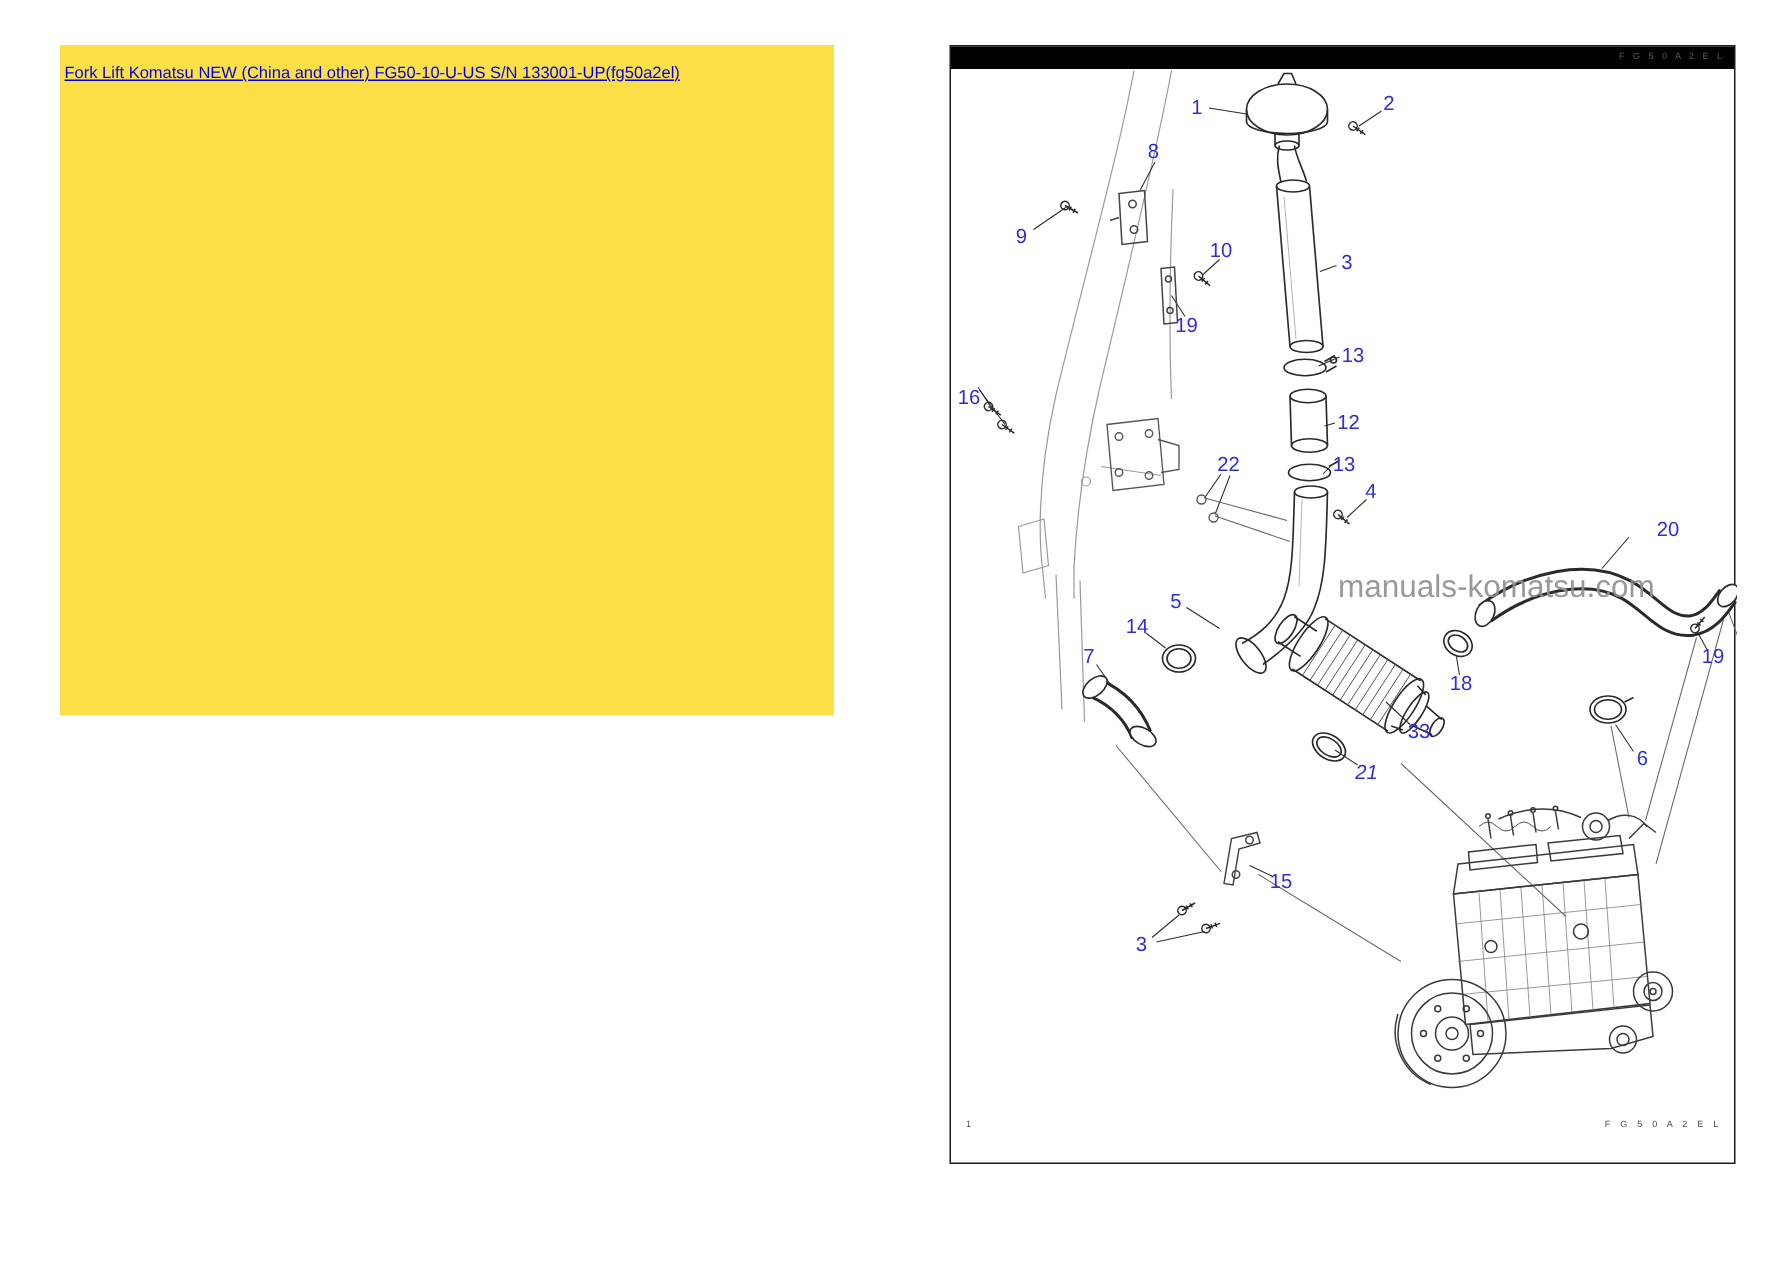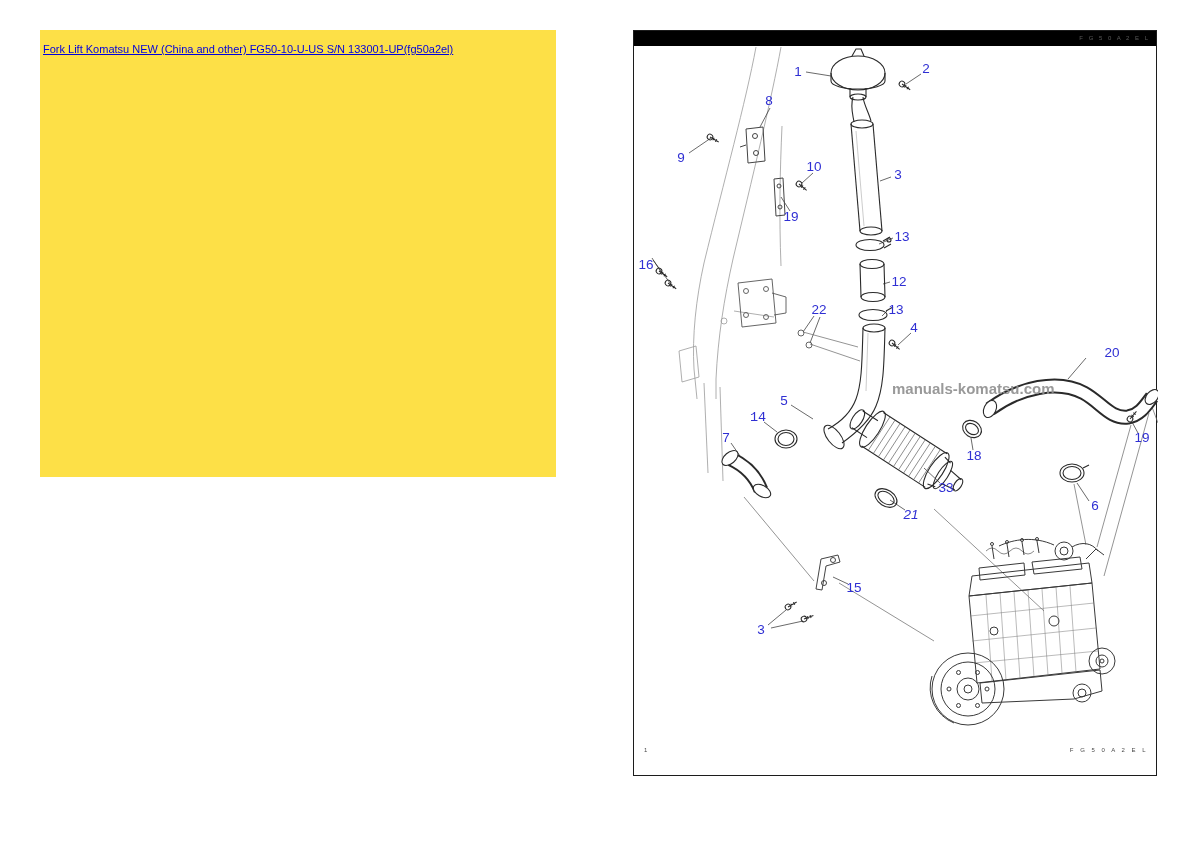--- a/index.html
+++ b/index.html
@@ -35,22 +35,22 @@
   }
   .diagram-svg{position:absolute;left:0;top:0;z-index:1;}
   .callout-layer{position:absolute;left:0;top:0;width:100%;height:100%;z-index:2;pointer-events:none;}
   .callout{
     position:absolute;transform:translate(-50%,-50%);
     color:var(--callout);font-size:13.5px;line-height:14px;
     font-family:"Liberation Sans",sans-serif;
   }
   .watermark{
     position:absolute;left:258px;top:349px;z-index:2;
-    font-size:15px;color:var(--watermark);opacity:.9;
-    font-family:"Liberation Sans",sans-serif;white-space:nowrap;font-weight:bold;
+    font-size:21px;color:var(--watermark);opacity:.9;
+    font-family:"Liberation Sans",sans-serif;white-space:nowrap;
   }
   .footer-page{
     position:absolute;left:10px;bottom:22px;font-size:6px;color:#4a4a4a;z-index:2;
   }
   .footer-code{
     position:absolute;right:8px;bottom:22px;font-size:6px;letter-spacing:2.5px;color:#4a4a4a;z-index:2;
   }
 </style>
 </head>
 <body>
@@ -350,21 +350,21 @@
       <span class="callout" style="left: 264px; top: 144px;">3</span>
       <span class="callout" style="left: 157px; top: 186px;">19</span>
       <span class="callout" style="left: 268px; top: 206px;">13</span>
       <span class="callout" style="left: 12px; top: 222px; margin-top: 12px;">16</span>
       <span class="callout" style="left: 265px; top: 251px;">12</span>
       <span class="callout" style="left: 262px; top: 279px;">13</span>
       <span class="callout" style="left: 185px; top: 279px;">22</span>
       <span class="callout" style="left: 280px; top: 297px;">4</span>
       <span class="callout" style="left: 478px; top: 322px;">20</span>
       <span class="callout" style="left: 150px; top: 370px;">5</span>
-      <span class="callout" style="left: 124px; top: 387px; font-family: Liberation Mono, monospace;">14</span>
+      <span class="callout" style="left: 124px; top: 387px;">14</span>
       <span class="callout" style="left: 92px; top: 407px;">7</span>
       <span class="callout" style="left: 340px; top: 425px;">18</span>
       <span class="callout" style="left: 508px; top: 407px;">19</span>
       <span class="callout" style="left: 312px; top: 457px;">33</span>
       <span class="callout" style="left: 277px; top: 484px; font-style: italic;">21</span>
       <span class="callout" style="left: 461px; top: 475px;">6</span>
       <span class="callout" style="left: 220px; top: 557px;">15</span>
       <span class="callout" style="left: 127px; top: 599px;">3</span>
     </div>
 

